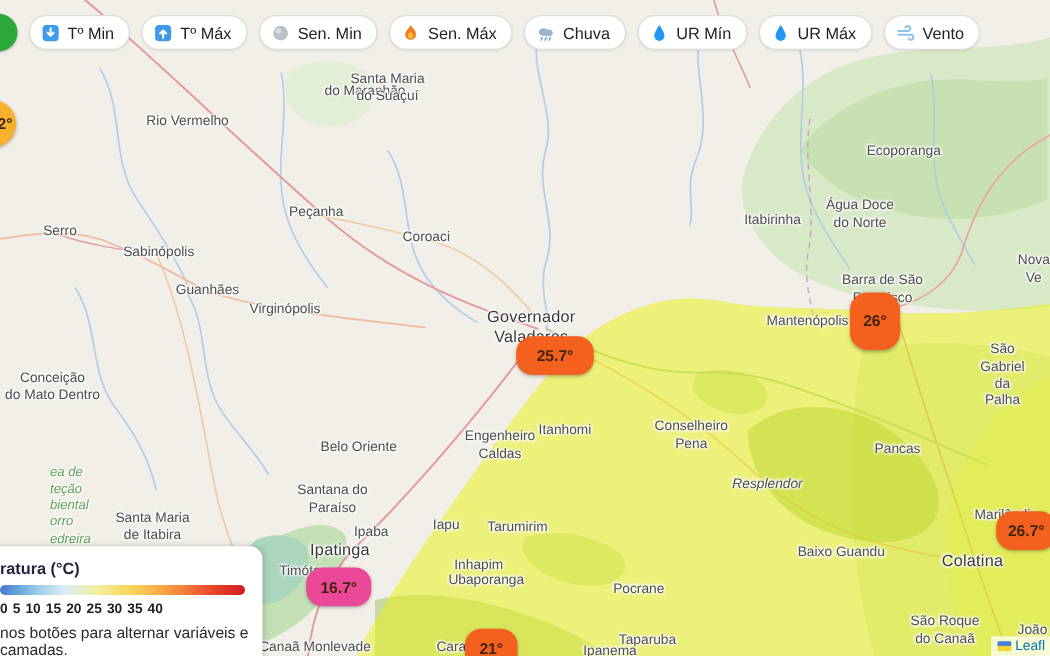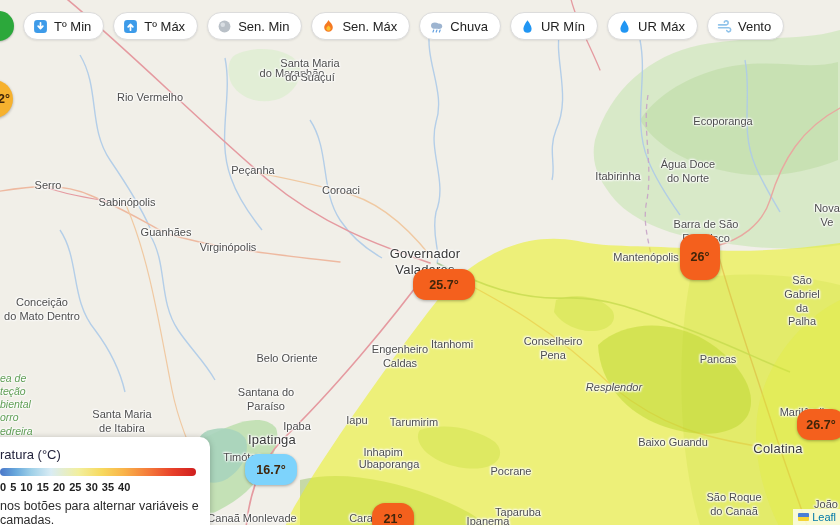--- a/index.html
+++ b/index.html
@@ -11,21 +11,21 @@
   #basemap{position:absolute;left:0;top:0;z-index:0;}
   
   #labels{position:absolute;inset:0;z-index:10;pointer-events:none;}
   .map-label{
     position:absolute;transform:translate(-50%,-50%);
     font-size:11px;color:#4d4d4d;text-align:center;line-height:1.25;
     white-space:pre-line;
     text-shadow:0 0 2px #fff,0 0 2px #fff,0 0 3px #fff,1px 1px 2px #fff,-1px -1px 2px #fff;
   }
   .map-label.big{font-size:13px;color:#383838;letter-spacing:.2px;}
-  .map-label.area{color:#5f9e55;font-size:10.5px;font-style:italic;}
+  .map-label.area{color:#5f9e55;font-size:10.5px;font-style:italic;padding-left:40px;}
   .map-label.anchor-left{transform:translate(0,-50%);text-align:left;}
   
   #markers{position:absolute;inset:0;z-index:20;}
   .marker{
     position:absolute;display:flex;align-items:center;justify-content:center;
     font-weight:bold;font-size:12.5px;color:#40250a;
     box-shadow:0 1px 3px rgba(0,0,0,.3);cursor:pointer;
   }
   .marker.edge{justify-content:flex-end;padding-right:3px;box-sizing:border-box;}
   
@@ -44,21 +44,21 @@
     box-shadow:0 1px 2px rgba(0,0,0,.08);
   }
   .picon{width:15px;height:15px;flex:none;display:flex;align-items:center;justify-content:center;}
   .picon svg{width:15px;height:15px;display:block;}
   
   #legend{
     position:absolute;left:-14px;top:437px;width:224px;z-index:30;
     background:#fff;border-radius:10px;box-shadow:0 1px 6px rgba(0,0,0,.25);
     padding:10px 10px 9px 14px;box-sizing:border-box;
   }
-  .legend-title{font-size:13px;font-weight:normal;color:#23233c;margin-bottom:6px;}
+  .legend-title{font-size:13px;font-weight:bold;color:#23233c;margin-bottom:6px;}
   .legend-gradient{
     height:8px;width:196px;border-radius:4px;margin-bottom:5px;
     background:linear-gradient(90deg,#4a77c9 0%,#68a8dc 8%,#9fd0e8 16%,#d9ecf4 26%,
       #f2ef9e 40%,#f7d95e 52%,#f9b44a 63%,#f4793a 76%,#e8402a 88%,#cf1f1f 100%);
   }
   .legend-ticks{font-size:11px;font-weight:bold;color:#222;word-spacing:1px;margin-bottom:6px;}
   .legend-hint{font-size:12.5px;color:#2b2b2b;margin-bottom:3px;}
   
   #attribution{
     position:absolute;right:0;bottom:0;z-index:35;display:flex;align-items:center;gap:3px;
@@ -167,33 +167,33 @@
 de Itabira</div>
     <div class="map-label" style="left: 357px; top: 421px;">Iapu</div>
     <div class="map-label" style="left: 297px; top: 427px;">Ipaba</div>
     <div class="map-label big" style="left: 272px; top: 440px;">Ipatinga</div>
     <div class="map-label" style="left: 673px; top: 443px;">Baixo Guandu</div>
     <div class="map-label big" style="left: 778px; top: 449px;">Colatina</div>
     <div class="map-label" style="left: 383px; top: 453px;">Inhapim</div>
     <div class="map-label" style="left: 243px; top: 458px;">Timóteo</div>
     <div class="map-label" style="left: 511px; top: 472px;">Pocrane</div>
     <div class="map-label" style="left: 389px; top: 465px;">Ubaporanga</div>
-    <div class="map-label" style="left: 734px; top: 505px;">São Roque
+    <div class="map-label" style="left: 756px; top: 505px;">São Roque
 do Canaã</div>
     <div class="map-label" style="left: 826px; top: 505px;">João</div>
     <div class="map-label" style="left: 518px; top: 513px;">Taparuba</div>
     <div class="map-label" style="left: 373px; top: 519px;">Caratinga</div>
     <div class="map-label" style="left: 252px; top: 519px;">Canaã Monlevade</div>
     <div class="map-label" style="left: 488px; top: 522px;">Ipanema</div>
   </div>
 <div id="markers">
     <div class="marker edge" style="left: -25px; top: 80px; width: 38px; height: 38px; border-radius: 19px; background: rgb(246, 177, 46);">2°</div>
     <div class="marker" style="left: 413px; top: 248px; width: 62px; height: 31px; border-radius: 13px; background: rgb(244, 96, 29); margin-top: 21px;">25.7°</div>
     <div class="marker" style="left: 680px; top: 234px; width: 40px; height: 46px; border-radius: 14px; background: rgb(244, 96, 29);">26°</div>
-    <div class="marker" style="left: 245px; top: 454px; width: 52px; height: 31px; border-radius: 13px; background: #7dd3fc; text-align: right;">16.7°</div>
+    <div class="marker" style="left: 245px; top: 454px; width: 52px; height: 31px; border-radius: 13px; background: #ec4899; text-align: right;">16.7°</div>
     <div class="marker" style="left: 797px; top: 409px; width: 48px; height: 31px; border-radius: 13px; background: rgb(244, 96, 29);">26.7°</div>
     <div class="marker" style="left: 372px; top: 503px; width: 42px; height: 32px; border-radius: 13px; background: rgb(244, 96, 29);">21°</div>
   </div>
 
 <div id="legend">
   <div class="legend-title">ratura (°C)</div>
   <div class="legend-gradient"></div>
   <div class="legend-ticks">0 5 10 15 20 25 30 35 40</div>
   <div class="legend-hint">nos botões para alternar variáveis e camadas.</div>
 

